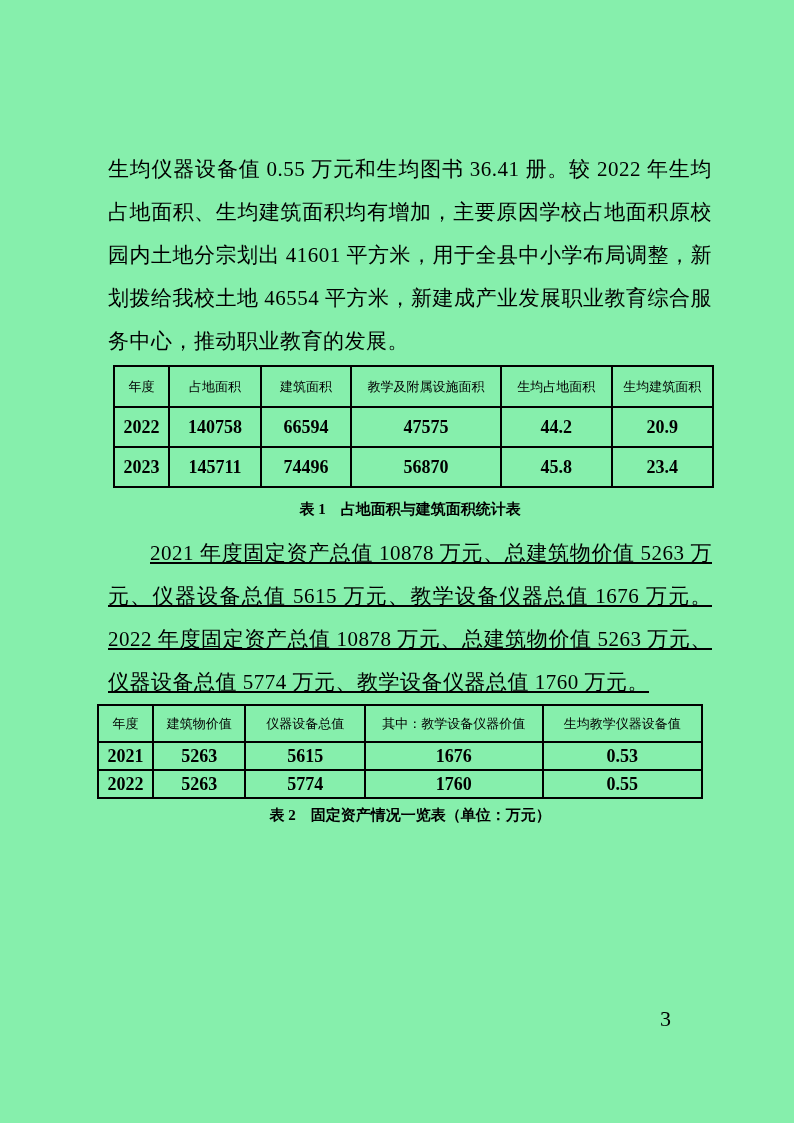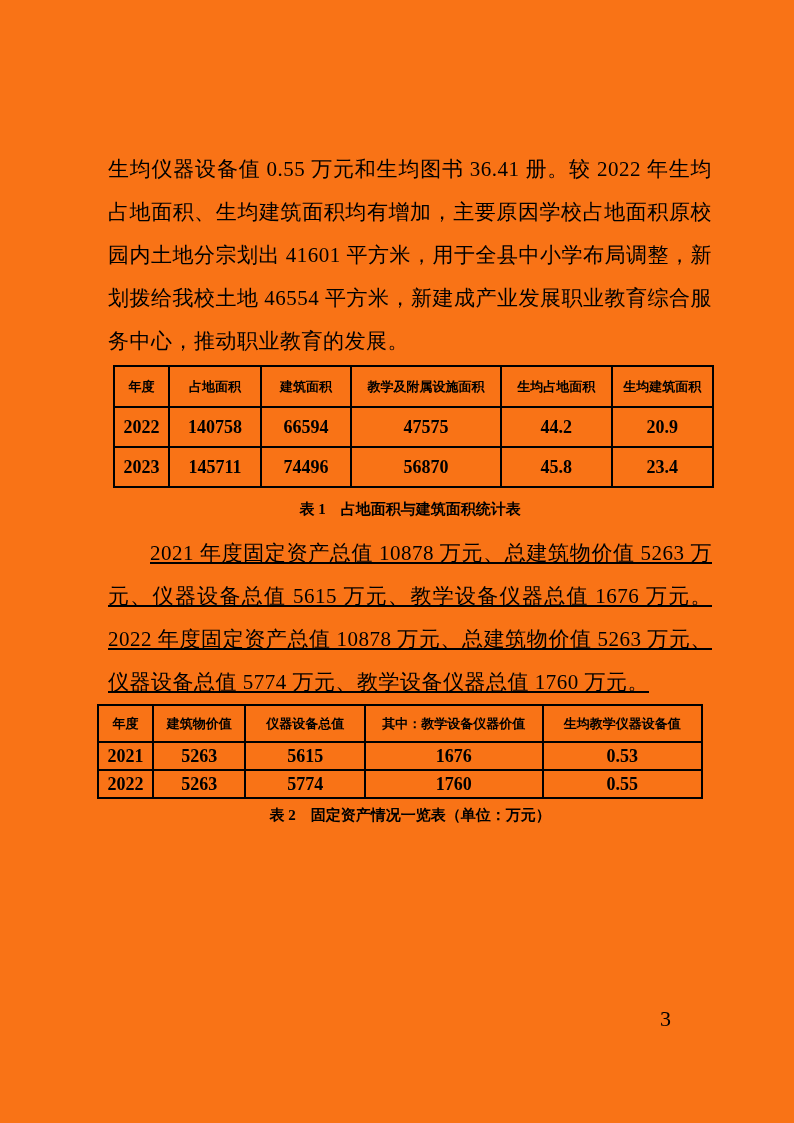--- a/index.html
+++ b/index.html
@@ -1,21 +1,21 @@
 <!DOCTYPE html>
 <html><head>
 <meta charset="utf-8">
 <style>
   * { box-sizing: border-box; margin: 0; padding: 0; }
   html, body { background: #ffffff; }
   .page {
     position: relative;
     width: 794px;
     height: 1123px;
-    background: #f97316;
+    background: #86efac;
     color: #000000;
     font-family: "Liberation Serif", "DejaVu Serif", serif;
     overflow: hidden;
     margin: 0 auto;
   }
   .content {
     position: absolute;
     left: 108px;
     top: 0;
     width: 604px;
@@ -38,21 +38,21 @@
   }
   table.doc-table th, table.doc-table td {
     border: 2px solid #000000;
     text-align: center;
     vertical-align: middle;
     overflow: hidden;
     white-space: nowrap;
   }
   table.doc-table th {
     font-size: 13px;
-    font-weight: bold;
+    font-weight: normal;
   }
   table.doc-table td {
     font-size: 18px;
     font-weight: bold;
   }
 
   .tbl1 { width: 601px; margin-left: 5px; margin-top: 2px; }
   .tbl1 th { height: 41px; }
   .tbl1 td { height: 40px; }
 

